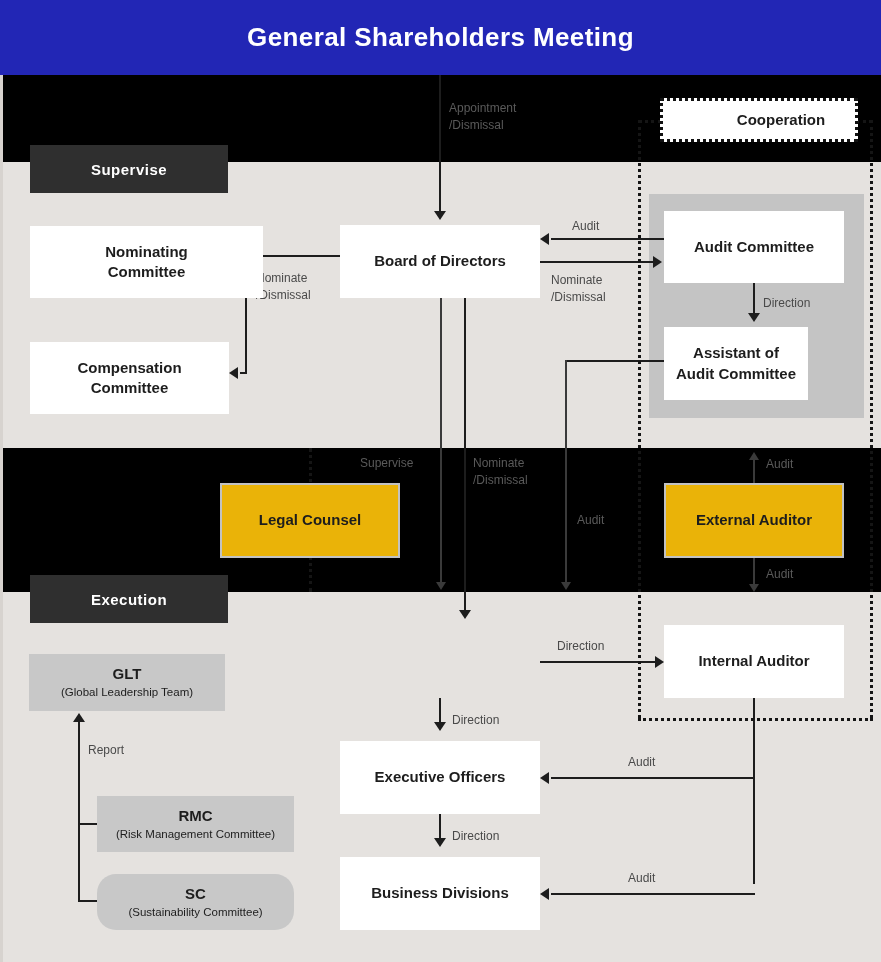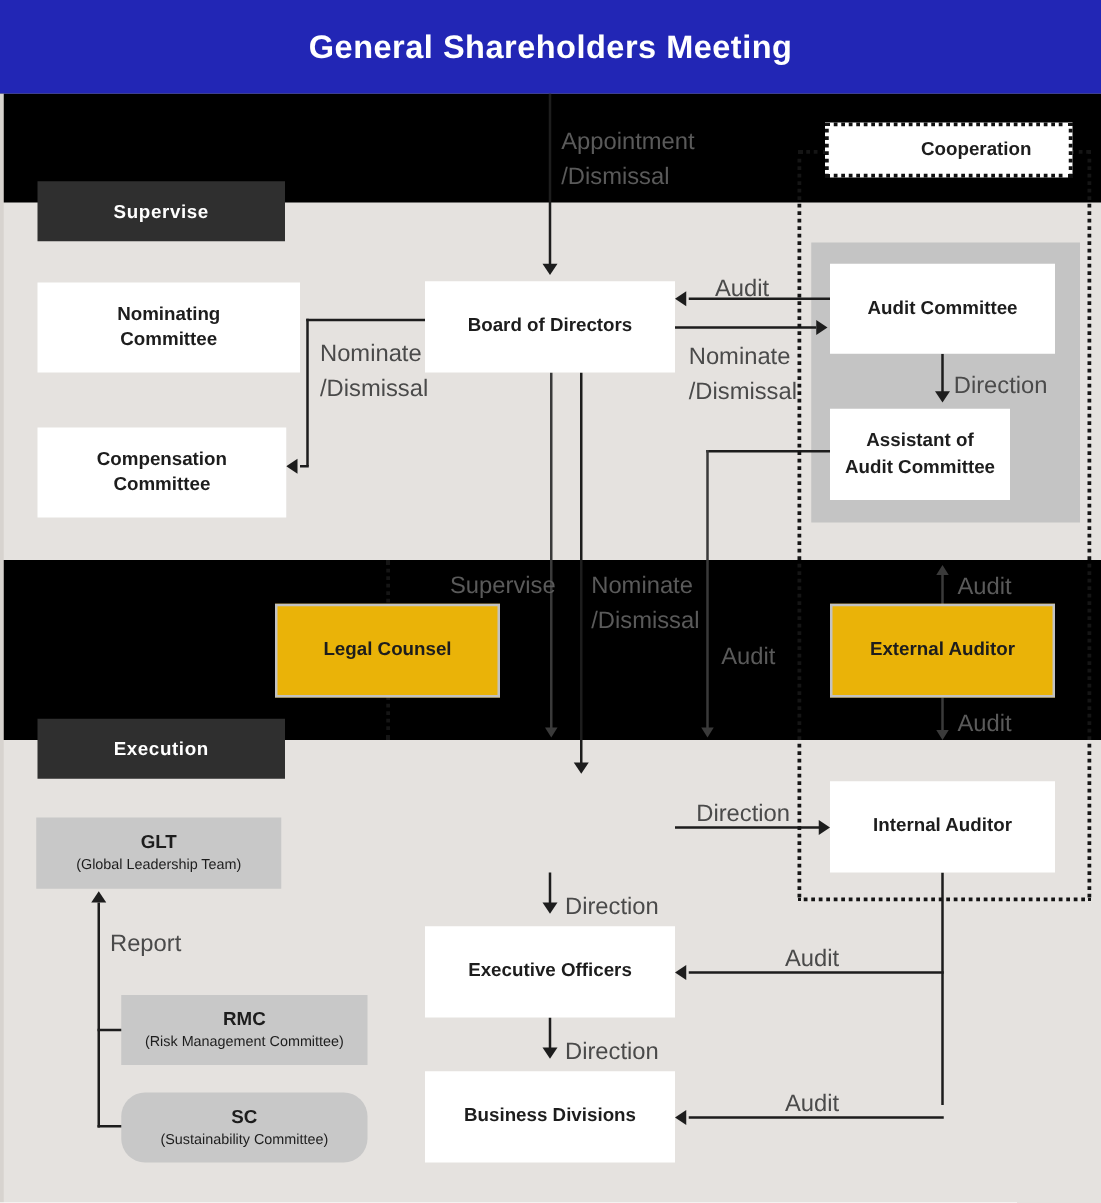--- a/index.html
+++ b/index.html
@@ -90,21 +90,21 @@
   .arrow { position: absolute; width: 0; height: 0; z-index: 5; }
   .arrow.down { border-left: 6px solid transparent; border-right: 6px solid transparent; border-top: 9px solid #1d1d1d; }
   .arrow.up   { border-left: 6px solid transparent; border-right: 6px solid transparent; border-bottom: 9px solid #1d1d1d; }
   .arrow.left { border-top: 6px solid transparent; border-bottom: 6px solid transparent; border-right: 9px solid #1d1d1d; }
   .arrow.right{ border-top: 6px solid transparent; border-bottom: 6px solid transparent; border-left: 9px solid #1d1d1d; }
   .arrow.sm.down { border-left: 5px solid transparent; border-right: 5px solid transparent; border-top: 8px solid #3a3a3a; }
   .arrow.sm.up   { border-left: 5px solid transparent; border-right: 5px solid transparent; border-bottom: 8px solid #3a3a3a; }
 
   .lbl {
     position: absolute;
-    font-size: 19px;
+    font-size: 12px;
     color: #4a4a4a;
     line-height: 1.45;
     white-space: pre-line;
     z-index: 5;
   }
   .lbl.on-dark { color: #5a5a5a; }
 </style>
 </head>
 <body>
 
@@ -133,21 +133,21 @@
 
   <div class="ln v" style="left:439px; top:75px; height:138px;"></div>
   <div class="arrow down" style="left:434px; top:211px;"></div>
   <div class="lbl on-dark" style="left:449px; top:100px;">Appointment
 /Dismissal</div>
 
   <div class="node white" style="left:340px; top:225px; width:200px; height:73px;">
     <span>Board of Directors</span>
   </div>
 
-  <div class="node white" style="left:30px; top:226px; width:210px; height:72px; white-space:pre-line;">
+  <div class="node white" style="left:30px; top:226px; width:233px; height:72px; white-space:pre-line;">
     <span>Nominating
 Committee</span>
   </div>
   <div class="node white" style="left:30px; top:342px; width:199px; height:72px; white-space:pre-line;">
     <span>Compensation
 Committee</span>
   </div>
 
   <div class="ln h" style="left:245px; top:255px; width:96px;"></div>
   <div class="ln v" style="left:245px; top:255px; height:118px;"></div>

